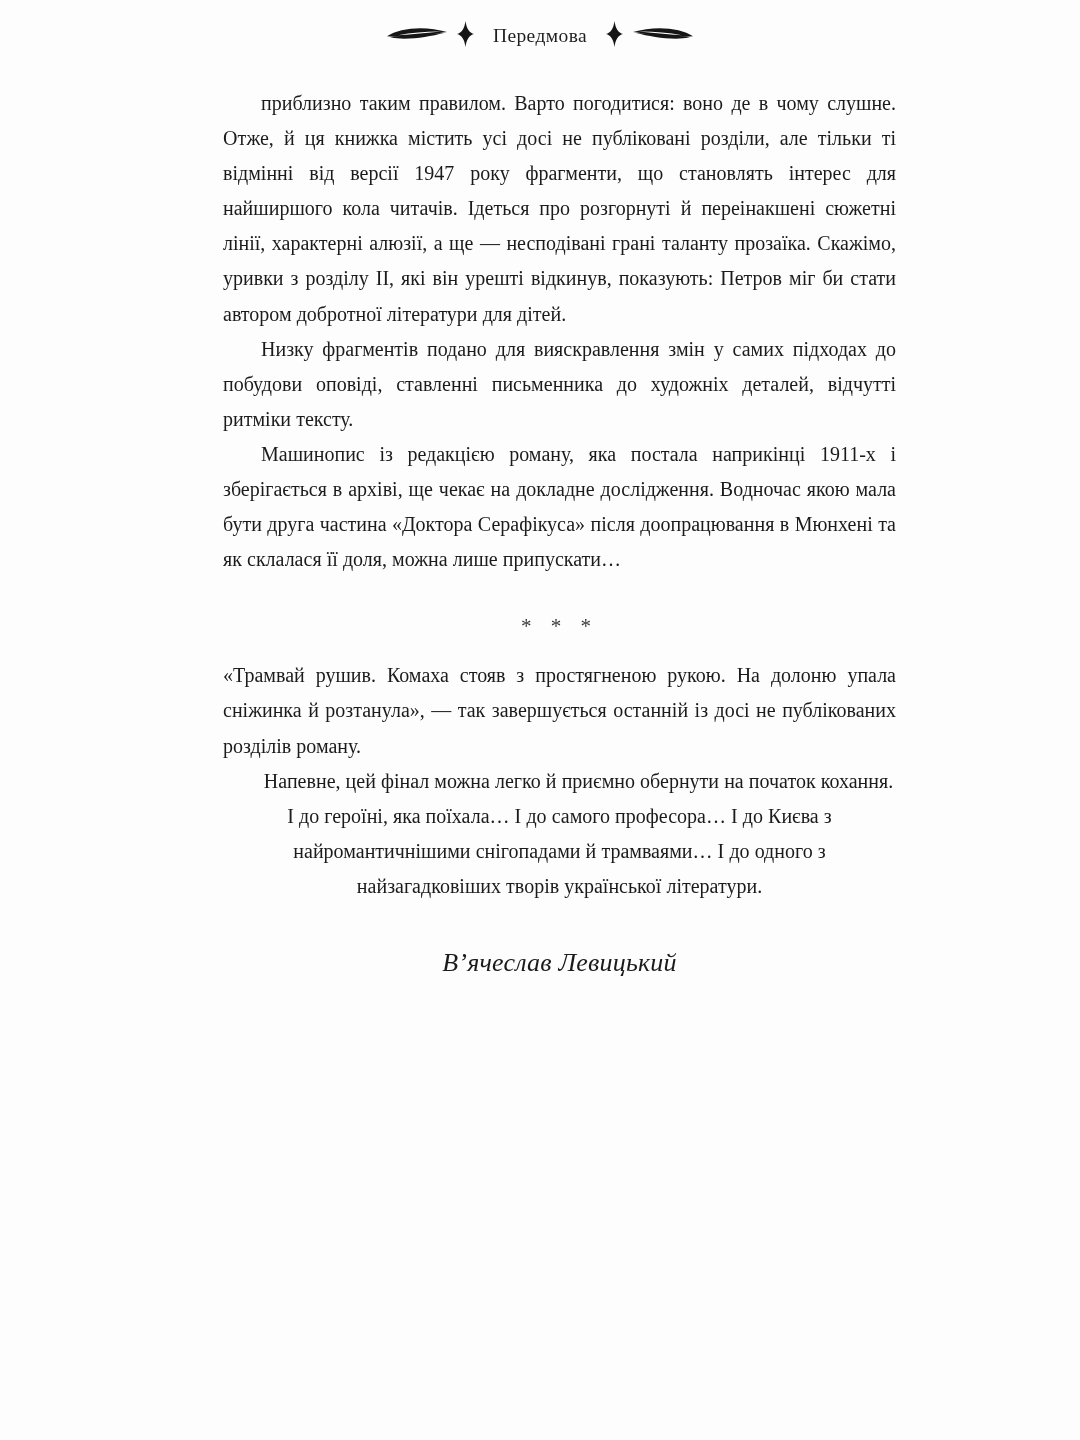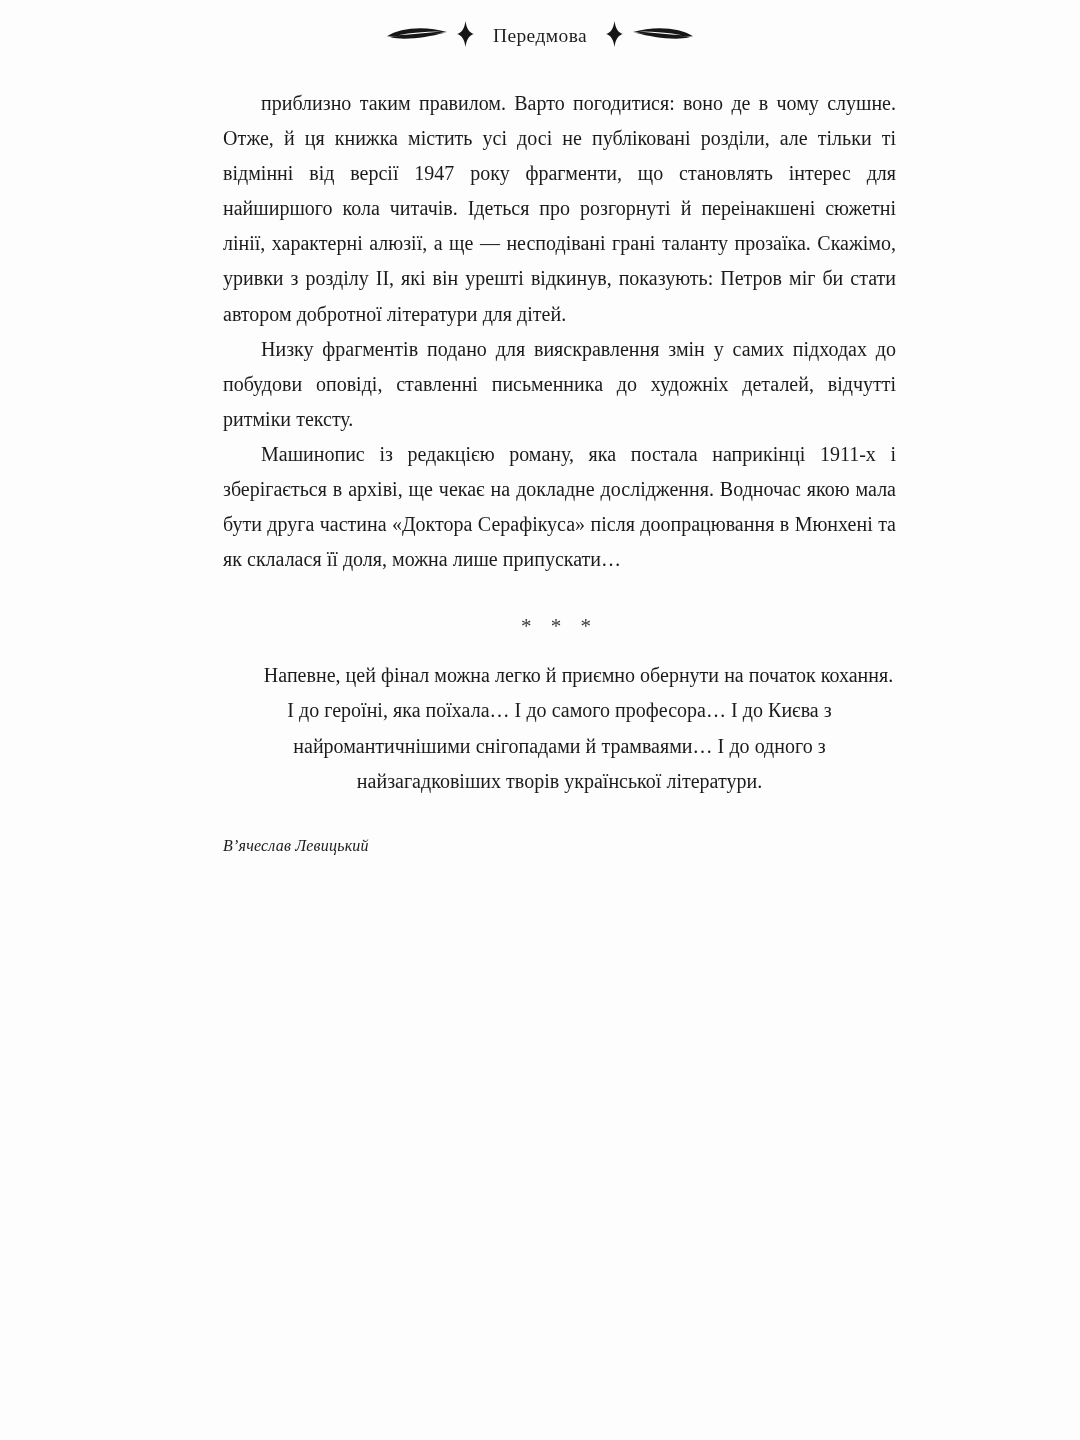--- a/index.html
+++ b/index.html
@@ -80,25 +80,25 @@
     font-size: 21px;
     line-height: 35px;
     letter-spacing: 7px;
     padding-top: 32px;
     padding-bottom: 14px;
     color: #3a3a3a;
     text-indent: 0;
   }
 
   .signature {
-    margin: 0;
+    margin: 12px;
     padding-top: 31px;
-    text-align: left;
+    text-align: center;
     font-style: italic;
-    font-size: 16px;
+    font-size: 26px;
     line-height: 32px;
     text-indent: 0;
     letter-spacing: 0.2px;
   }
 </style>
 </head>
 <body>
 
 <div class="page">
 
@@ -139,20 +139,21 @@
   <div class="textblock">
 
     <p class="body">приблизно таким правилом. Варто погодитися: воно де в чому слушне. Отже, й ця книжка містить усі досі не публіковані розділи, але тільки ті відмінні від версії 1947 року фрагменти, що становлять інтерес для найширшого кола читачів. Ідеться про розгорнуті й переінакшені сюжетні лінії, характерні алюзії, а ще — несподівані грані таланту прозаїка. Скажімо, уривки з розділу II, які він урешті відкинув, показують: Петров міг би стати автором добротної літератури для дітей.</p>
 
     <p class="body">Низку фрагментів подано для вияскравлення змін у самих підходах до побудови оповіді, ставленні письменника до художніх деталей, відчутті ритміки тексту.</p>
 
     <p class="body">Машинопис із редакцією роману, яка постала наприкінці 1911-х і зберігається в архіві, ще чекає на докладне дослідження. Водночас якою мала бути друга частина «Доктора Серафікуса» після доопрацювання в Мюнхені та як склалася її доля, можна лише припускати…</p>
 
     <p class="divider">* * *</p>
 
+    <p class="body no-indent">«Трамвай рушив. Комаха стояв з простягненою рукою. На долоню упала сніжинка й розтанула», — так завершується останній із досі не публікованих розділів роману.</p>
 
     <p class="body last-flush">Напевне, цей фінал можна легко й приємно обернути на початок кохання. І до героїні, яка поїхала… І до самого професора… І до Києва з найромантичнішими снігопадами й трамваями… І до одного з найзагадковіших творів української літератури.</p>
 
     <p class="signature">В’ячеслав Левицький</p>
 
   </div>
 
 </div>
 
 </body></html>

